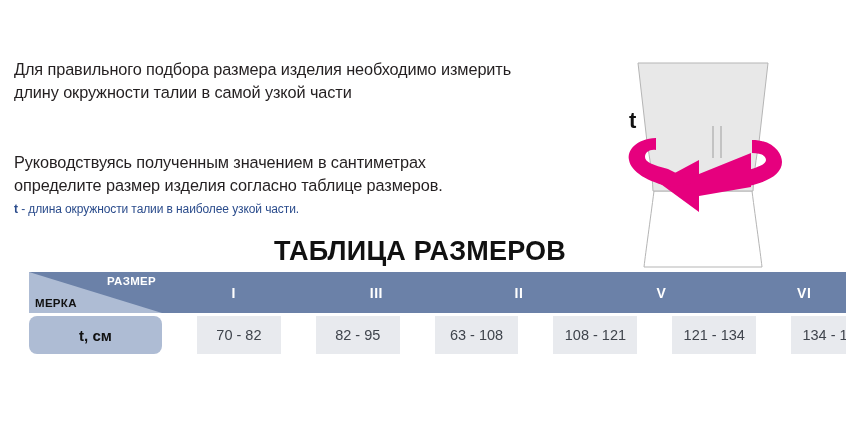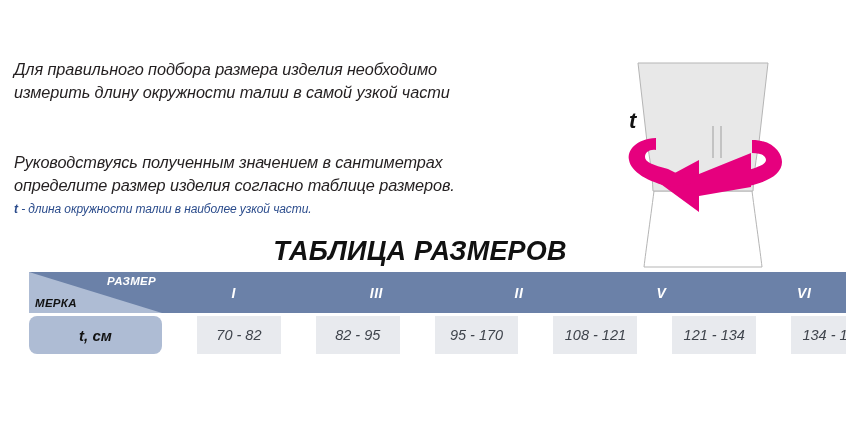--- a/index.html
+++ b/index.html
@@ -4,21 +4,21 @@
 <style>
   html,body{margin:0;padding:0;}
   body{
     width:846px;height:423px;
     background:#ffffff;
     font-family:"Liberation Sans", sans-serif;
     color:#231f20;
     position:relative;
     overflow:hidden;
   }
-  .page{position:absolute;left:0;top:0;width:744px;height:423px;font-style:italic;}
+  .page{position:absolute;left:0;top:0;width:744px;height:423px;}
 
   
   .text-block{
     position:absolute;left:14px;top:58px;width:500px;
   }
   .para{
     font-size:16.3px;
     line-height:22.5px;
     color:#231f20;
     margin:0 0 20px 0;
@@ -170,21 +170,21 @@
       <div class="cell-head">III</div>
       <div class="cell-head">II</div>
       <div class="cell-head">V</div>
       <div class="cell-head">VI</div>
     </div>
 
     <div class="row data">
       <div class="cell-rowhead">t, см</div>
       <div class="cell-data">70 - 82</div>
       <div class="cell-data">82 - 95</div>
-      <div class="cell-data">95 - 170</div>
+      <div class="cell-data">63 - 108</div>
       <div class="cell-data">108 - 121</div>
       <div class="cell-data">121 - 134</div>
       <div class="cell-data">134 - 149</div>
     </div>
 
   </div>
 
 </div>
 
 </body></html>

